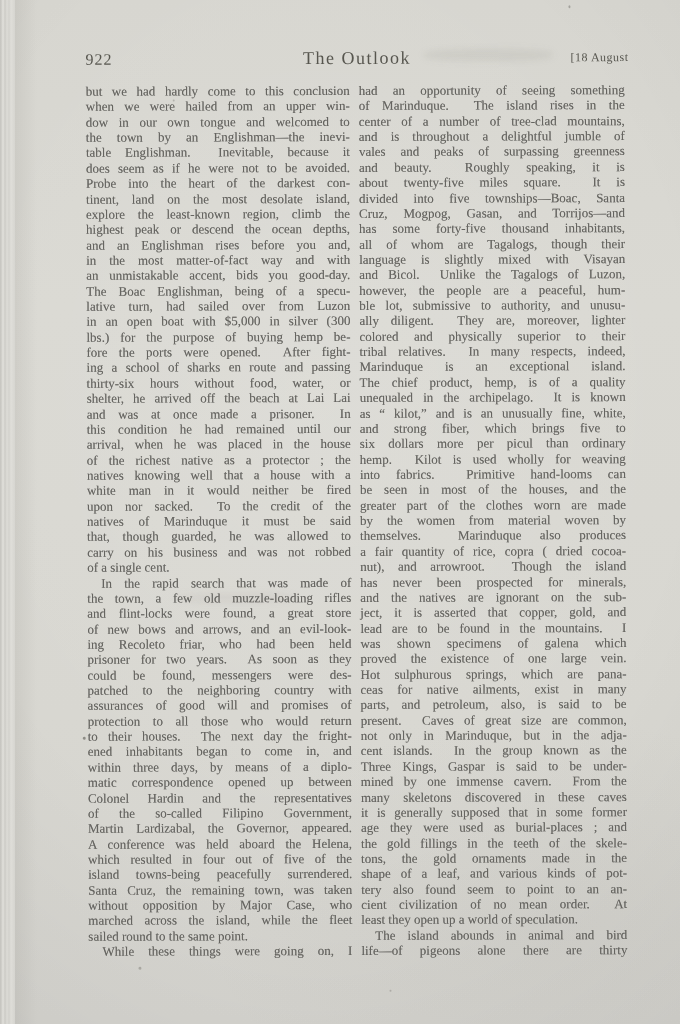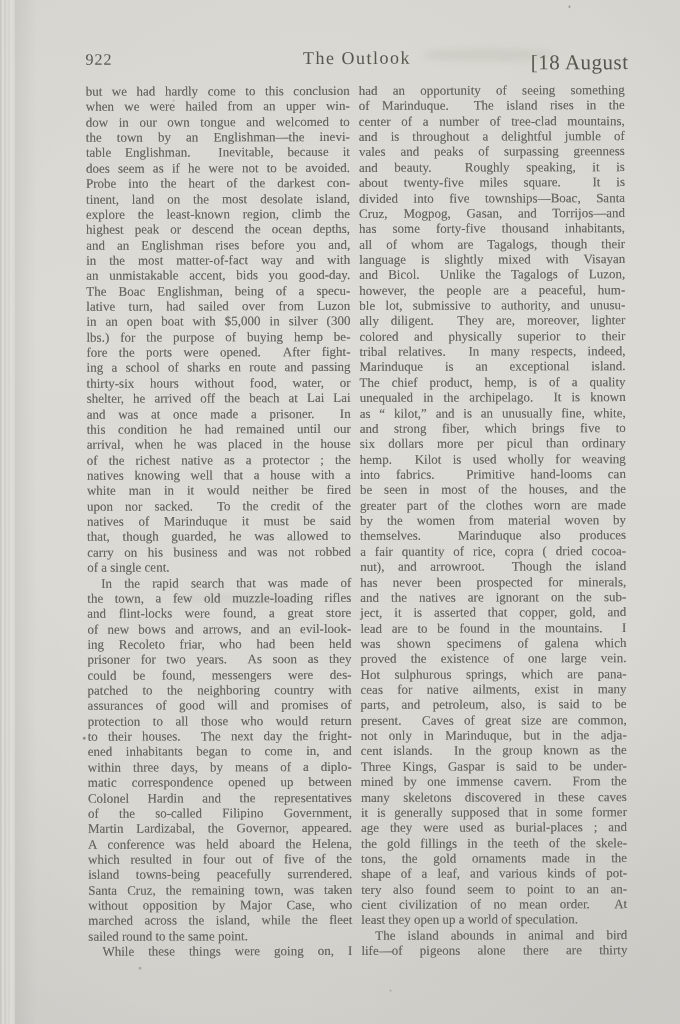--- a/index.html
+++ b/index.html
@@ -29,21 +29,21 @@
     background:linear-gradient(90deg, rgba(170,168,162,0.25), rgba(170,168,162,0));
   }
   .content{
     position:absolute;inset:0;
     transform:rotate(-0.18deg);
     transform-origin:340px 512px;
   }
   .running-head{position:absolute;top:48px;left:87px;right:50px;height:22px;color:#57564f;}
   .folio{position:absolute;left:0;top:2px;font-size:16px;letter-spacing:1px;}
   .journal-title{position:absolute;left:0;right:0;text-align:center;top:0;font-size:18px;letter-spacing:1.5px;}
-  .issue-date{position:absolute;right:0;top:2.5px;font-size:21px;letter-spacing:0.5px;}
+  .issue-date{position:absolute;right:0;top:2.5px;font-size:12px;letter-spacing:0.5px;}
   .ghost-smudge{
     position:absolute;border-radius:40%;
     background:rgba(122,120,112,0.10);
     filter:blur(3px);
   }
   .col{
     position:absolute;top:83px;
     font-size:13px;color:#656460;
     text-shadow:0 0 0.5px rgba(101,100,96,0.55);
   }

